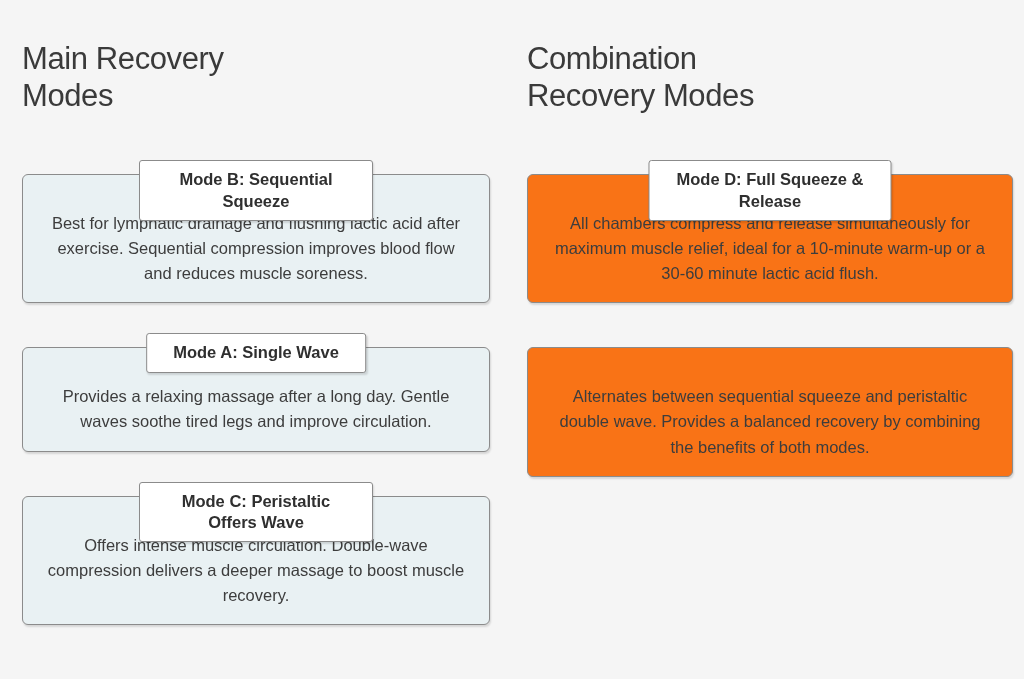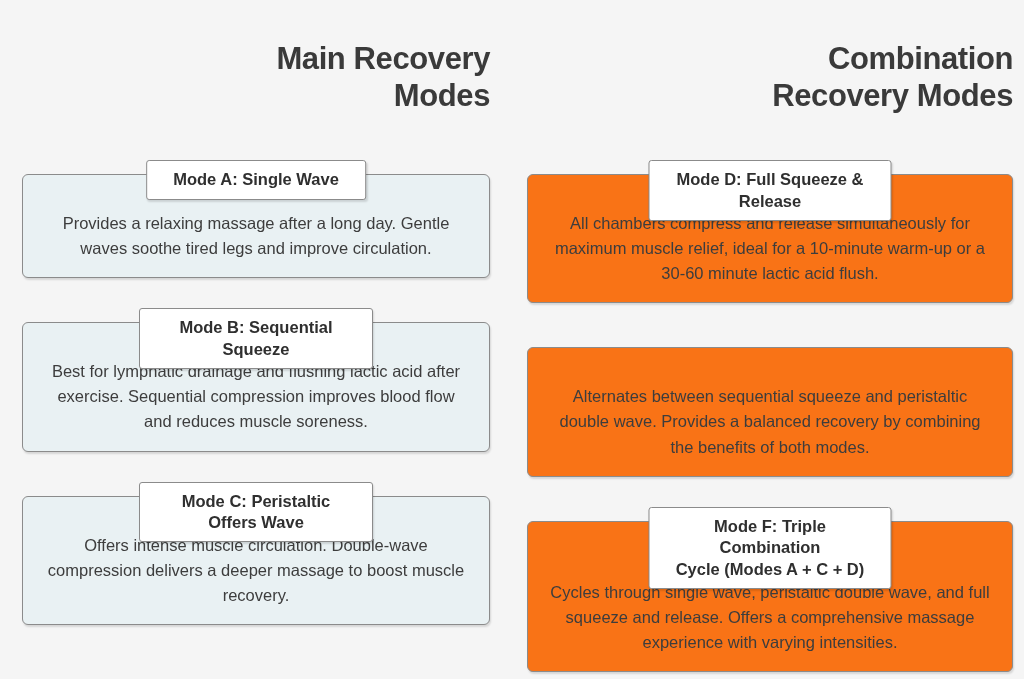--- a/index.html
+++ b/index.html
@@ -32,25 +32,25 @@
     display: flex;
     flex-direction: column;
     align-items: stretch;
   }
 
   .column-left  { width: 512px; padding: 0 22px 0 22px; }
   .column-right { width: 512px; padding: 0 11px 0 15px; }
 
   .column-heading {
     font-size: 31px;
-    font-weight: 700;
+    font-weight: 400;
     letter-spacing: -0.4px;
     line-height: 1.18;
     color: #3a3a3a;
-    text-align: right;
+    text-align: left;
     margin-top: 41px;
     margin-bottom: 0;
     white-space: pre-line;
   }
 
   .cards {
     margin-top: 46px;
     display: flex;
     flex-direction: column;
   }
@@ -112,27 +112,27 @@
 <div class="board">
 
   <div class="column column-left">
 
     <h2 class="column-heading">Main Recovery
 Modes</h2>
 
     <div class="cards">
 
       <div class="card-wrap tint">
-        <div class="card-title">Mode A: Single Wave</div>
-        <div class="card-body">Provides a relaxing massage after a long day. Gentle waves soothe tired legs and improve circulation.</div>
+        <div class="card-title">Mode B: Sequential Squeeze</div>
+        <div class="card-body">Best for lymphatic drainage and flushing lactic acid after exercise. Sequential compression improves blood flow and reduces muscle soreness.</div>
       </div>
 
       <div class="card-wrap tint">
-        <div class="card-title">Mode B: Sequential Squeeze</div>
-        <div class="card-body">Best for lymphatic drainage and flushing lactic acid after exercise. Sequential compression improves blood flow and reduces muscle soreness.</div>
+        <div class="card-title">Mode A: Single Wave</div>
+        <div class="card-body">Provides a relaxing massage after a long day. Gentle waves soothe tired legs and improve circulation.</div>
       </div>
 
       <div class="card-wrap tint">
         <div class="card-title">Mode C: Peristaltic Offers Wave</div>
         <div class="card-body">Offers intense muscle circulation. Double-wave compression delivers a deeper massage to boost muscle recovery.</div>
       </div>
 
     </div>
   </div>
 
@@ -145,22 +145,17 @@
 
       <div class="card-wrap plain">
         <div class="card-title">Mode D: Full Squeeze &amp; Release</div>
         <div class="card-body">All chambers compress and release simultaneously for maximum muscle relief, ideal for a 10-minute warm-up or a 30-60 minute lactic acid flush.</div>
       </div>
 
       <div class="card-wrap plain">
         <div class="card-body">Alternates between sequential squeeze and peristaltic double wave. Provides a balanced recovery by combining the benefits of both modes.</div>
       </div>
 
-      <div class="card-wrap plain">
-        <div class="card-title">Mode F: Triple Combination
-Cycle (Modes A + C + D)</div>
-        <div class="card-body tall-title">Cycles through single wave, peristaltic double wave, and full squeeze and release. Offers a comprehensive massage experience with varying intensities.</div>
-      </div>
 
     </div>
   </div>
 
 </div>
 
 </body></html>

